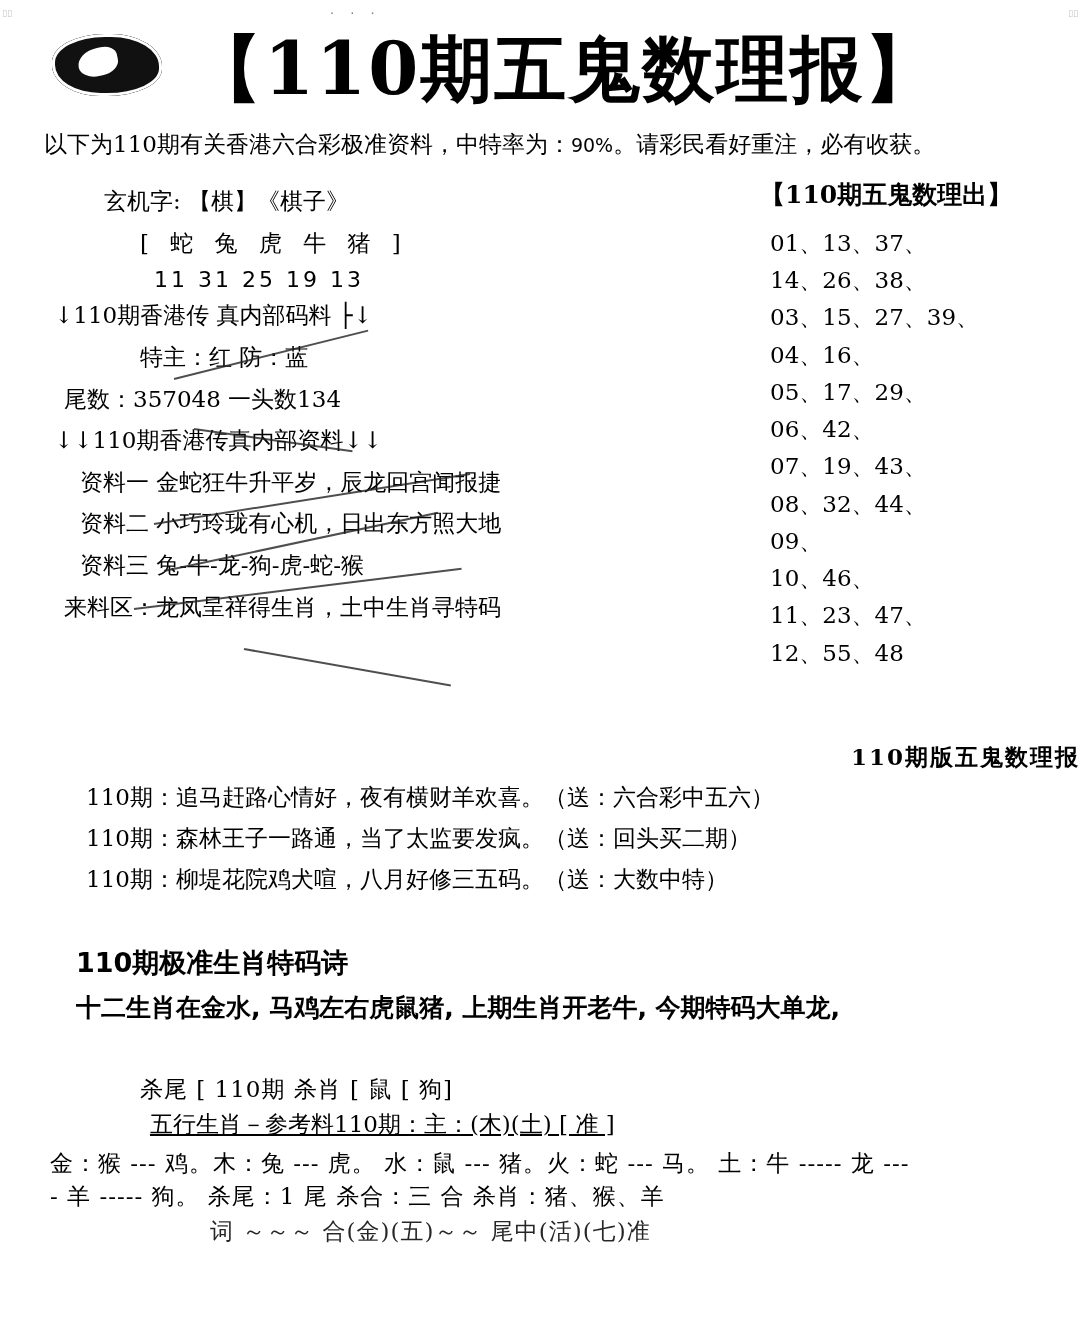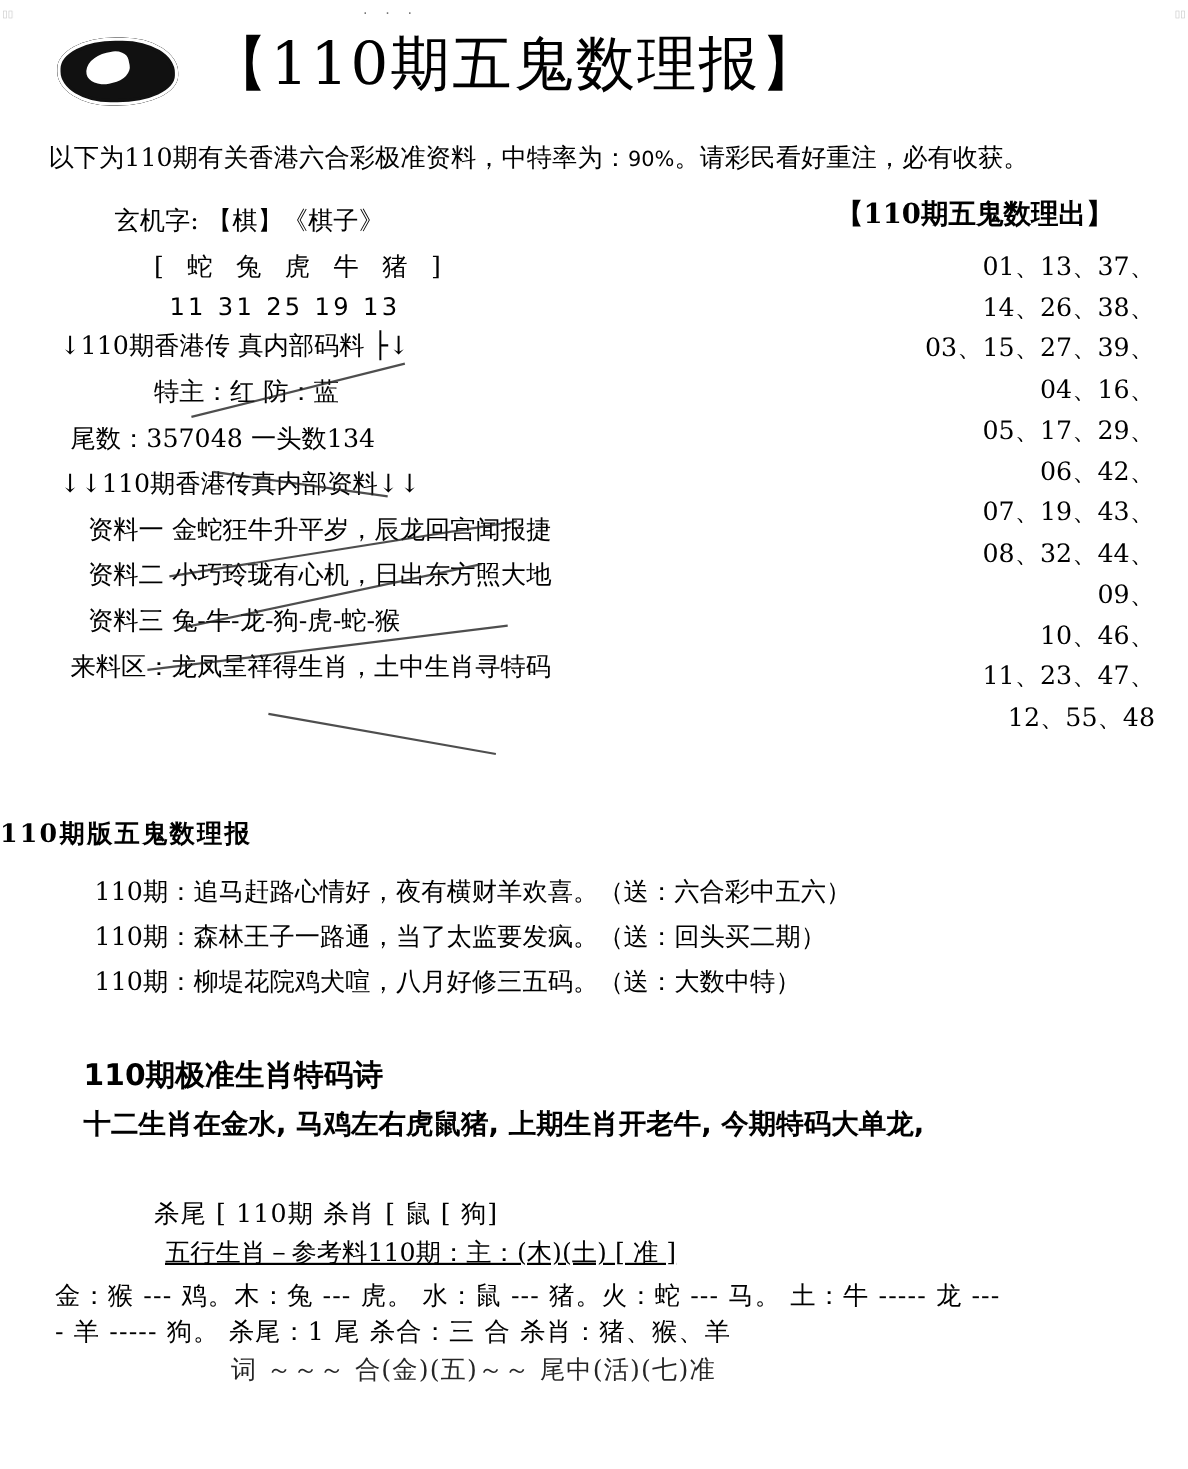--- a/index.html
+++ b/index.html
@@ -57,22 +57,22 @@
     width: 40px;
     height: 28px;
     background: #fff;
     border-radius: 60% 40% 50% 50%;
     transform: rotate(-12deg);
   }
   .main-title {
     position: absolute;
     left: 190px;
     top: 22px;
-    font-size: 54px;
-    font-weight: normal;
+    font-size: 72px;
+    font-weight: bold;
     letter-spacing: 2px;
     white-space: nowrap;
     font-family: "DejaVu Serif", "Liberation Serif", serif;
   }
   .top-dots {
     position: absolute;
     left: 330px;
     top: 2px;
     font-size: 13px;
     letter-spacing: 6px;
@@ -144,30 +144,29 @@
     letter-spacing: 3px;
     margin-left: 110px;
     font-family: "DejaVu Sans", sans-serif;
   }
   .right-line {
     font-size: 23px;
     line-height: 1.62;
     margin-left: 70px;
     font-family: "DejaVu Serif", "Liberation Serif", serif;
     white-space: nowrap;
+  }
+
+  
+  .mid-title {
     text-align: right;
-  }
-
-  
-  .mid-title {
-    text-align: left;
     font-size: 23px;
     font-weight: bold;
     letter-spacing: 2px;
-    margin: 4px 0 20px 0;
+    margin: 4px 0 6px 0;
     font-family: "DejaVu Serif", "Liberation Serif", serif;
   }
   .verse {
     font-size: 23px;
     line-height: 1.6;
     margin: 4px 0 4px 86px;
     font-family: "DejaVu Serif", "Liberation Serif", serif;
     white-space: nowrap;
   }
 

